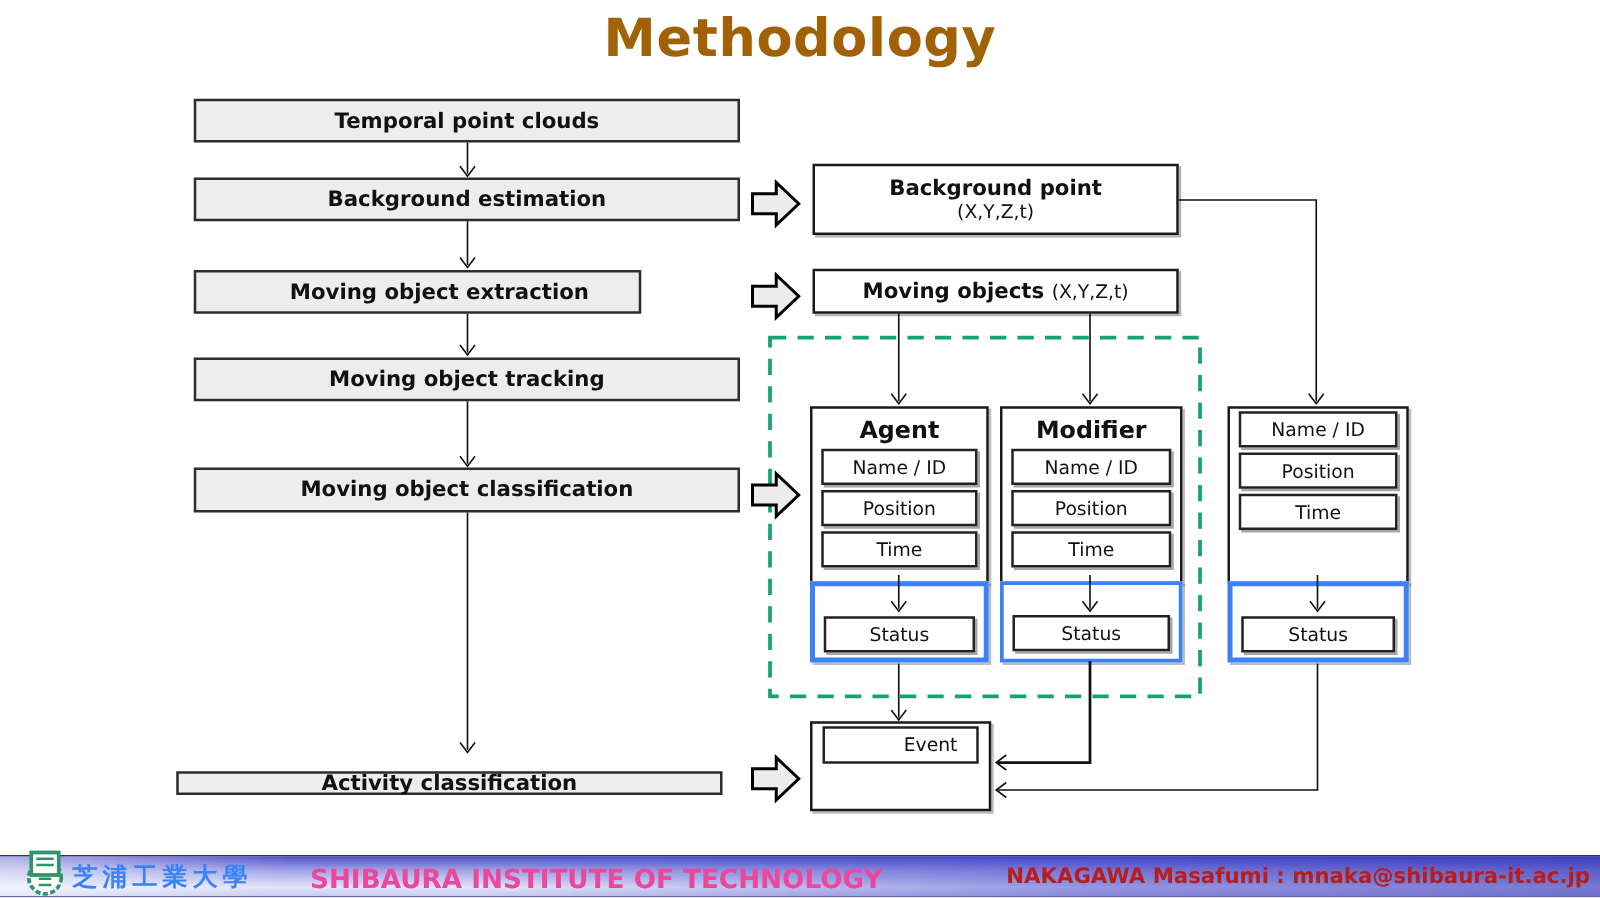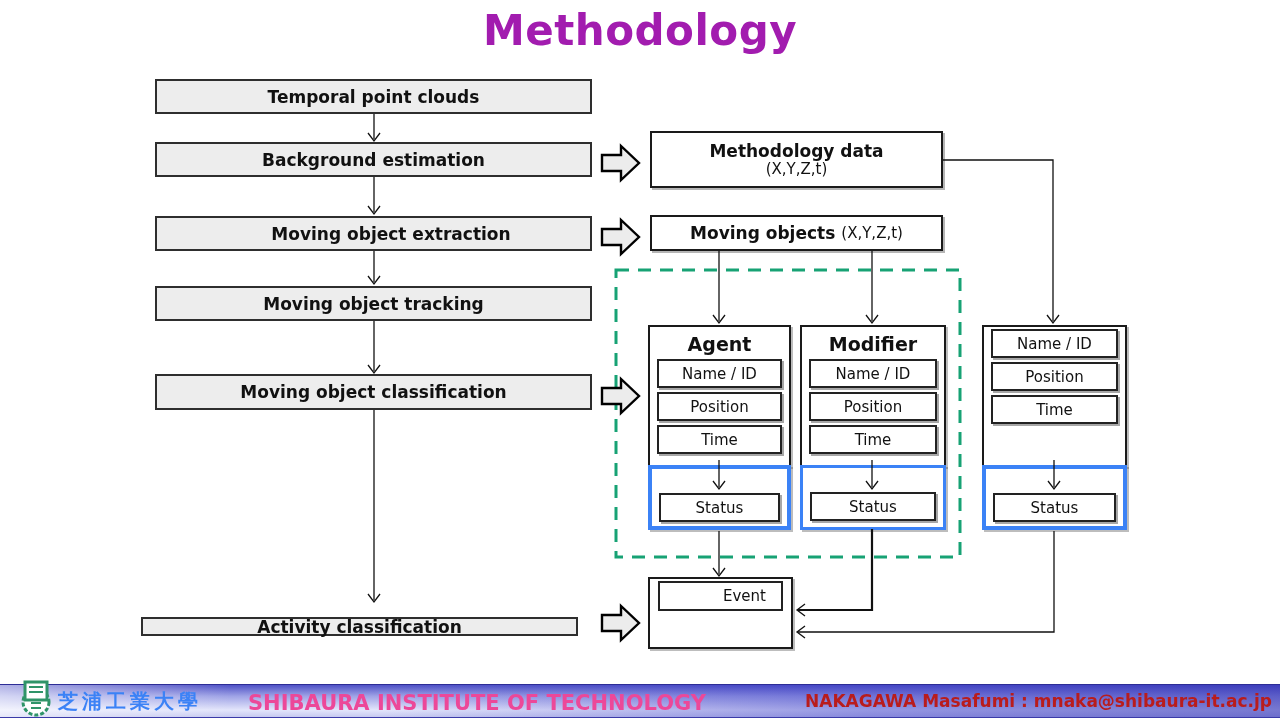--- a/index.html
+++ b/index.html
@@ -1,20 +1,20 @@
 <!DOCTYPE html>
 <html><head>
 <meta charset="utf-8">
 <style>
   html,body{margin:0;padding:0;background:#fff;}
   .slide{position:relative;width:1280px;height:718px;background:#ffffff;overflow:hidden;
          font-family:"DejaVu Sans","Liberation Sans",sans-serif;color:#111;}
   .abs{position:absolute;}
   .title{left:0;top:6px;width:1280px;text-align:center;font-size:42px;font-weight:800;
-         color:#a21caf;letter-spacing:0.5px;}
+         color:#a16207;letter-spacing:0.5px;}
   .pbox{background:#ededed;border:2px solid #2e2e2e;display:flex;align-items:center;
         justify-content:center;font-weight:bold;font-size:17px;box-sizing:border-box;}
   .wbox{background:#ffffff;border:2px solid #1a1a1a;box-sizing:border-box;
         box-shadow:2px 2px 0 rgba(90,90,90,0.45);}
   .outbox{display:flex;flex-direction:column;align-items:center;justify-content:center;}
   .outbox .t1{font-weight:bold;font-size:17px;line-height:20px;}
   .outbox .t2{font-size:15px;line-height:17px;}
   .inlinebox{display:flex;align-items:center;justify-content:center;gap:6px;}
   .inlinebox .t1{font-weight:bold;font-size:17px;}
   .inlinebox .t2{font-size:15px;}
@@ -52,35 +52,35 @@
 <div class="slide">
 
   <div class="abs title">Methodology</div>
 
   <div class="abs pbox" style="left:155px;top:79px;width:437px;height:35px;">
     <span>Temporal point clouds</span>
   </div>
   <div class="abs pbox" style="left:155px;top:142px;width:437px;height:35px;">
     <span>Background estimation</span>
   </div>
-  <div class="abs pbox" style="left:155px;top:216px;width:437px;height:35px;padding-left:35px;">
+  <div class="abs pbox" style="left:155px;top:216px;width:358px;height:35px;padding-left:35px;">
     <span>Moving object extraction</span>
   </div>
   <div class="abs pbox" style="left:155px;top:286px;width:437px;height:35px;">
     <span>Moving object tracking</span>
   </div>
   <div class="abs pbox" style="left:155px;top:374px;width:437px;height:36px;">
     <span>Moving object classification</span>
   </div>
   <div class="abs pbox" style="left:141px;top:604px;width:437px;height:19px;margin-top:13px;">
     <span>Activity classification</span>
   </div>
 
   <div class="abs wbox outbox" style="left:650px;top:131px;width:293px;height:57px;">
-    <div class="t1">Methodology data</div>
+    <div class="t1">Background point</div>
     <div class="t2">(X,Y,Z,t)</div>
   </div>
   <div class="abs wbox inlinebox" style="left:650px;top:215px;width:293px;height:36px;">
     <span class="t1">Moving objects</span>
     <span class="t2">(X,Y,Z,t)</span>
   </div>
 
   <div class="abs" style="left:648px;top:325px;width:143px;">
     <div class="entity-main" style="height:142px;">
       <div class="entity-title">Agent</div>

